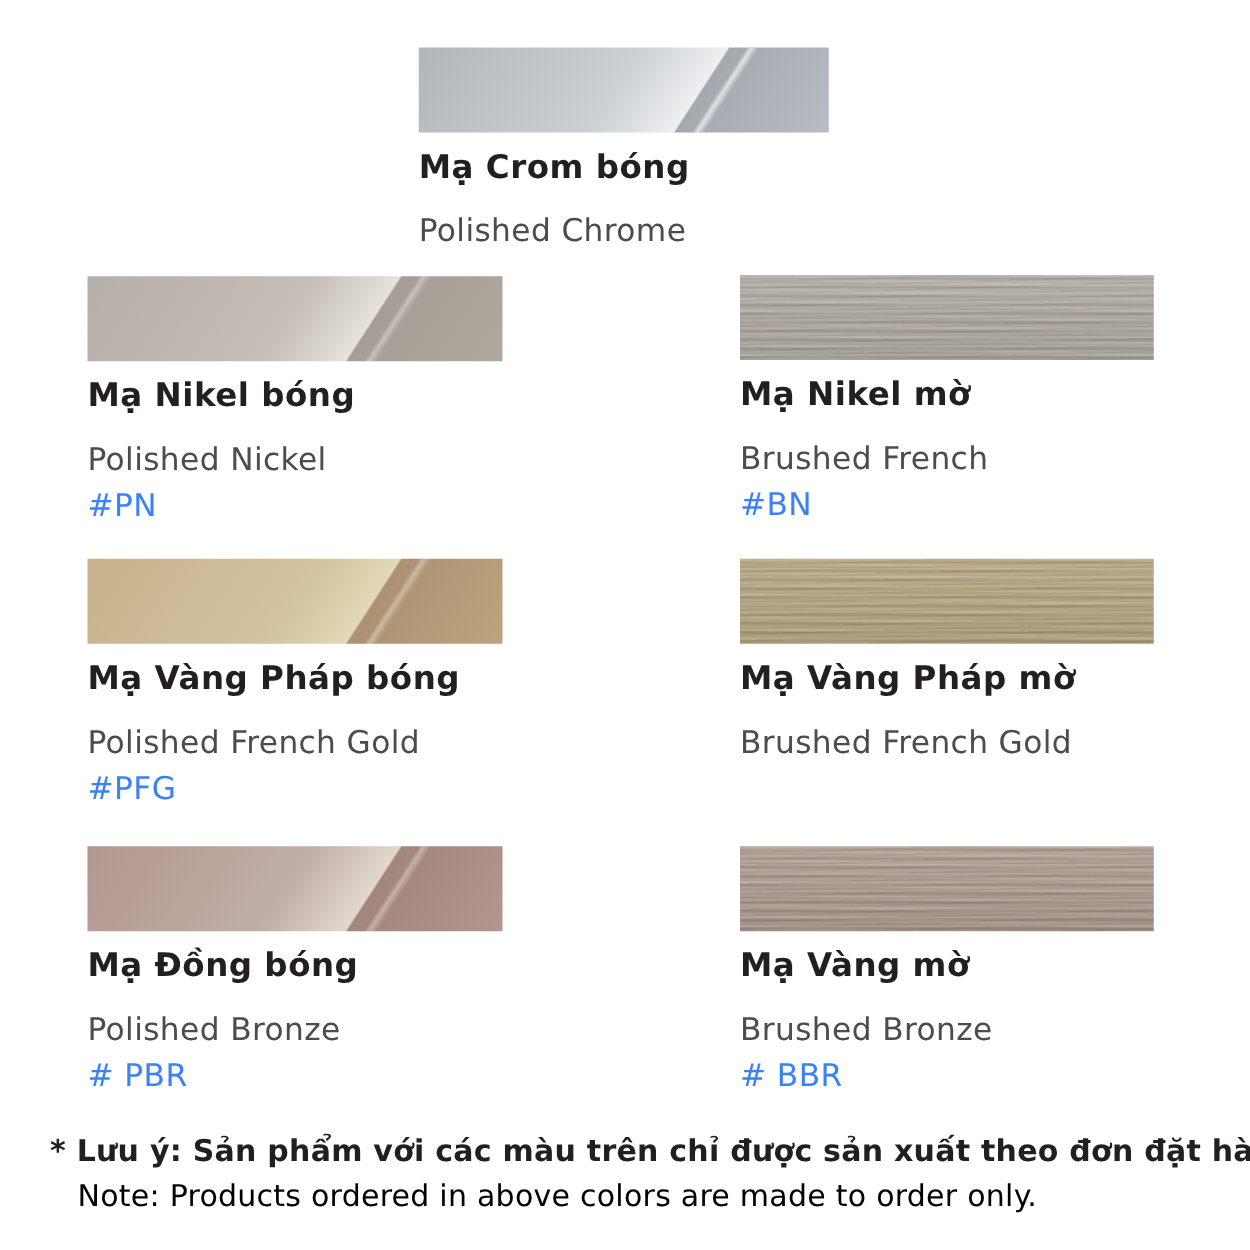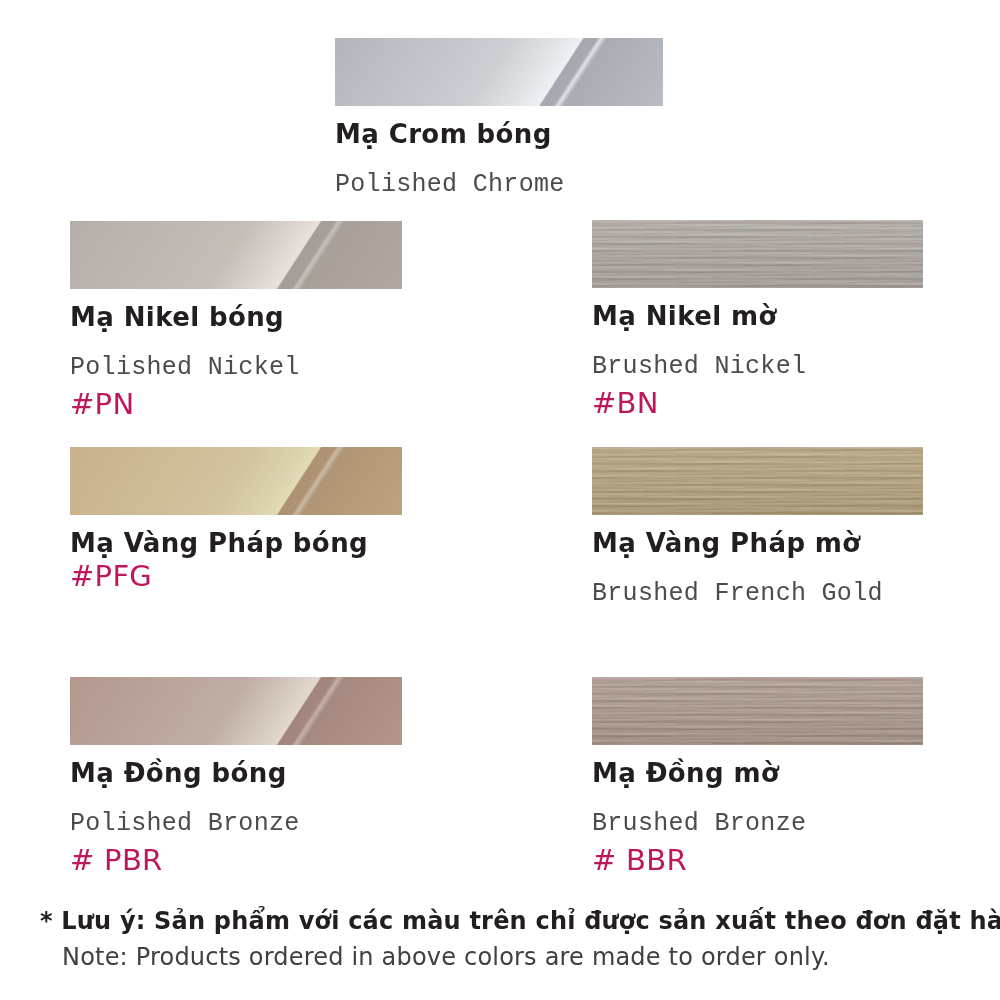--- a/index.html
+++ b/index.html
@@ -34,27 +34,26 @@
     line-height: 30px;
     color: #231f20;
   }
   .title-en {
     margin-top: 17px;
     font-size: 25px;
     font-weight: normal;
     letter-spacing: 0.3px;
     line-height: 37px;
     color: #4d4b4c;
-    font-family: Liberation Mono, monospace;
   }
   .code {
-    font-size: 29px;
+    font-size: 25px;
     letter-spacing: 0.3px;
     line-height: 37px;
-    color: #be185d;
+    color: #3b82f6;
   }
 
   .note {
     position: absolute;
     left: 40px; top: 906px;
     width: 930px;
   }
   .note-bold {
     font-size: 24px;
     font-weight: bold;
@@ -62,21 +61,21 @@
     line-height: 30px;
     color: #231f20;
     white-space: nowrap;
   }
   .note-regular {
     margin-top: 6px;
     padding-left: 22px;
     font-size: 24px;
     letter-spacing: 0.2px;
     line-height: 30px;
-    color: #404040;
+    color: #000000;
     white-space: nowrap;
   }
 </style>
 </head>
 <body>
 
 <div class="page">
 
   <section class="cell cell-chrome">
     <div class="swatch" style="background: linear-gradient(123deg, rgba(255, 255, 255, 0) 70.5%, rgba(255, 255, 255, 0.65) 71.6%, rgba(255, 255, 255, 0) 73.2%), linear-gradient(123deg, rgb(178, 182, 187) 0%, rgb(204, 208, 212) 48%, rgb(229, 231, 234) 62%, rgb(238, 240, 242) 66.5%, rgb(164, 168, 175) 67%, rgb(185, 189, 195) 100%);"></div>
@@ -87,46 +86,47 @@
   <section class="cell cell-r1l">
     <div class="swatch" style="background: linear-gradient(123deg, rgba(255, 255, 255, 0) 70.5%, rgba(255, 255, 255, 0.35) 71.6%, rgba(255, 255, 255, 0) 73.2%), linear-gradient(123deg, rgb(182, 175, 169) 0%, rgb(196, 190, 183) 48%, rgb(221, 216, 209) 62%, rgb(231, 226, 219) 66.5%, rgb(166, 158, 150) 67%, rgb(177, 168, 160) 100%);"></div>
     <div class="title-vi">Mạ Nikel bóng</div>
     <div class="title-en">Polished Nickel</div>
     <div class="code">#PN</div>
   </section>
 
   <section class="cell cell-r1r">
     <div class="swatch" style="background: repeating-linear-gradient(rgba(255, 255, 255, 0.14) 0px, rgba(255, 255, 255, 0.14) 1px, rgba(0, 0, 0, 0) 2px, rgba(0, 0, 0, 0.07) 3px, rgba(0, 0, 0, 0) 4px, rgba(255, 255, 255, 0.1) 5px, rgba(0, 0, 0, 0) 7px), repeating-linear-gradient(178.3deg, rgba(0, 0, 0, 0.05) 0px, rgba(0, 0, 0, 0.05) 1px, rgba(0, 0, 0, 0) 2px, rgba(0, 0, 0, 0) 5px), repeating-linear-gradient(181.5deg, rgba(255, 255, 255, 0.06) 0px, rgba(255, 255, 255, 0.06) 2px, rgba(0, 0, 0, 0.03) 4px, rgba(0, 0, 0, 0) 9px), linear-gradient(rgb(181, 175, 169) 0%, rgb(170, 163, 157) 55%, rgb(164, 157, 151) 100%);"></div>
     <div class="title-vi">Mạ Nikel mờ</div>
-    <div class="title-en">Brushed Nickel</div>
+    <div class="title-en">Brushed French</div>
     <div class="code">#BN</div>
   </section>
 
   <section class="cell cell-r2l">
     <div class="swatch" style="background: linear-gradient(123deg, rgba(255, 255, 255, 0) 70.5%, rgba(255, 255, 255, 0.35) 71.6%, rgba(255, 255, 255, 0) 73.2%), linear-gradient(123deg, rgb(200, 177, 140) 0%, rgb(210, 194, 159) 48%, rgb(220, 210, 174) 62%, rgb(226, 218, 184) 66.5%, rgb(172, 146, 115) 67%, rgb(189, 164, 126) 100%);"></div>
     <div class="title-vi">Mạ Vàng Pháp bóng</div>
+    <div class="title-en">Polished French Gold</div>
     <div class="code">#PFG</div>
   </section>
 
   <section class="cell cell-r2r">
     <div class="swatch" style="background: repeating-linear-gradient(rgba(255, 255, 255, 0.14) 0px, rgba(255, 255, 255, 0.14) 1px, rgba(0, 0, 0, 0) 2px, rgba(0, 0, 0, 0.07) 3px, rgba(0, 0, 0, 0) 4px, rgba(255, 255, 255, 0.1) 5px, rgba(0, 0, 0, 0) 7px), repeating-linear-gradient(178.3deg, rgba(0, 0, 0, 0.05) 0px, rgba(0, 0, 0, 0.05) 1px, rgba(0, 0, 0, 0) 2px, rgba(0, 0, 0, 0) 5px), repeating-linear-gradient(181.5deg, rgba(255, 255, 255, 0.06) 0px, rgba(255, 255, 255, 0.06) 2px, rgba(0, 0, 0, 0.03) 4px, rgba(0, 0, 0, 0) 9px), linear-gradient(rgb(186, 169, 135) 0%, rgb(177, 160, 126) 55%, rgb(168, 152, 117) 100%);"></div>
     <div class="title-vi">Mạ Vàng Pháp mờ</div>
     <div class="title-en">Brushed French Gold</div>
   </section>
 
   <section class="cell cell-r3l">
     <div class="swatch" style="background: linear-gradient(123deg, rgba(255, 255, 255, 0) 70.5%, rgba(255, 255, 255, 0.35) 71.6%, rgba(255, 255, 255, 0) 73.2%), linear-gradient(123deg, rgb(178, 151, 143) 0%, rgb(192, 174, 166) 48%, rgb(217, 206, 195) 62%, rgb(226, 216, 205) 66.5%, rgb(162, 134, 126) 67%, rgb(179, 150, 141) 100%);"></div>
     <div class="title-vi">Mạ Đồng bóng</div>
     <div class="title-en">Polished Bronze</div>
     <div class="code"># PBR</div>
   </section>
 
   <section class="cell cell-r3r">
     <div class="swatch" style="background: repeating-linear-gradient(rgba(255, 255, 255, 0.14) 0px, rgba(255, 255, 255, 0.14) 1px, rgba(0, 0, 0, 0) 2px, rgba(0, 0, 0, 0.07) 3px, rgba(0, 0, 0, 0) 4px, rgba(255, 255, 255, 0.1) 5px, rgba(0, 0, 0, 0) 7px), repeating-linear-gradient(178.3deg, rgba(0, 0, 0, 0.05) 0px, rgba(0, 0, 0, 0.05) 1px, rgba(0, 0, 0, 0) 2px, rgba(0, 0, 0, 0) 5px), repeating-linear-gradient(181.5deg, rgba(255, 255, 255, 0.06) 0px, rgba(255, 255, 255, 0.06) 2px, rgba(0, 0, 0, 0.03) 4px, rgba(0, 0, 0, 0) 9px), linear-gradient(rgb(178, 160, 149) 0%, rgb(169, 150, 139) 55%, rgb(160, 141, 130) 100%);"></div>
-    <div class="title-vi">Mạ Đồng mờ</div>
+    <div class="title-vi">Mạ Vàng mờ</div>
     <div class="title-en">Brushed Bronze</div>
     <div class="code"># BBR</div>
   </section>
 
   <footer class="note">
     <div class="note-bold">* Lưu ý: Sản phẩm với các màu trên chỉ được sản xuất theo đơn đặt hàng.</div>
     <div class="note-regular">Note: Products ordered in above colors are made to order only.</div>
   </footer>
 
 </div>

